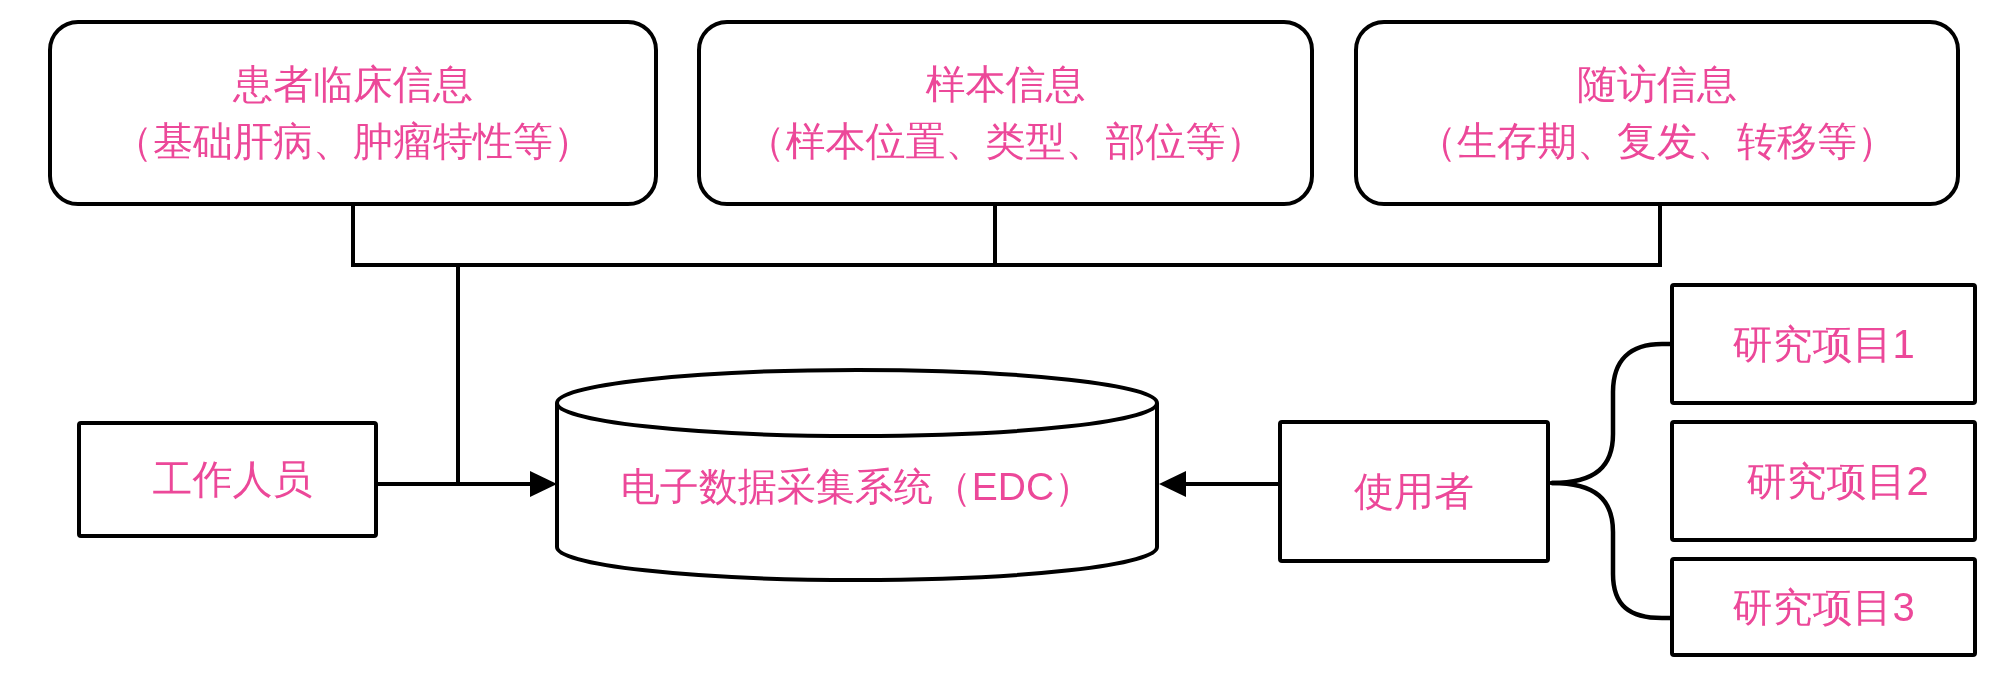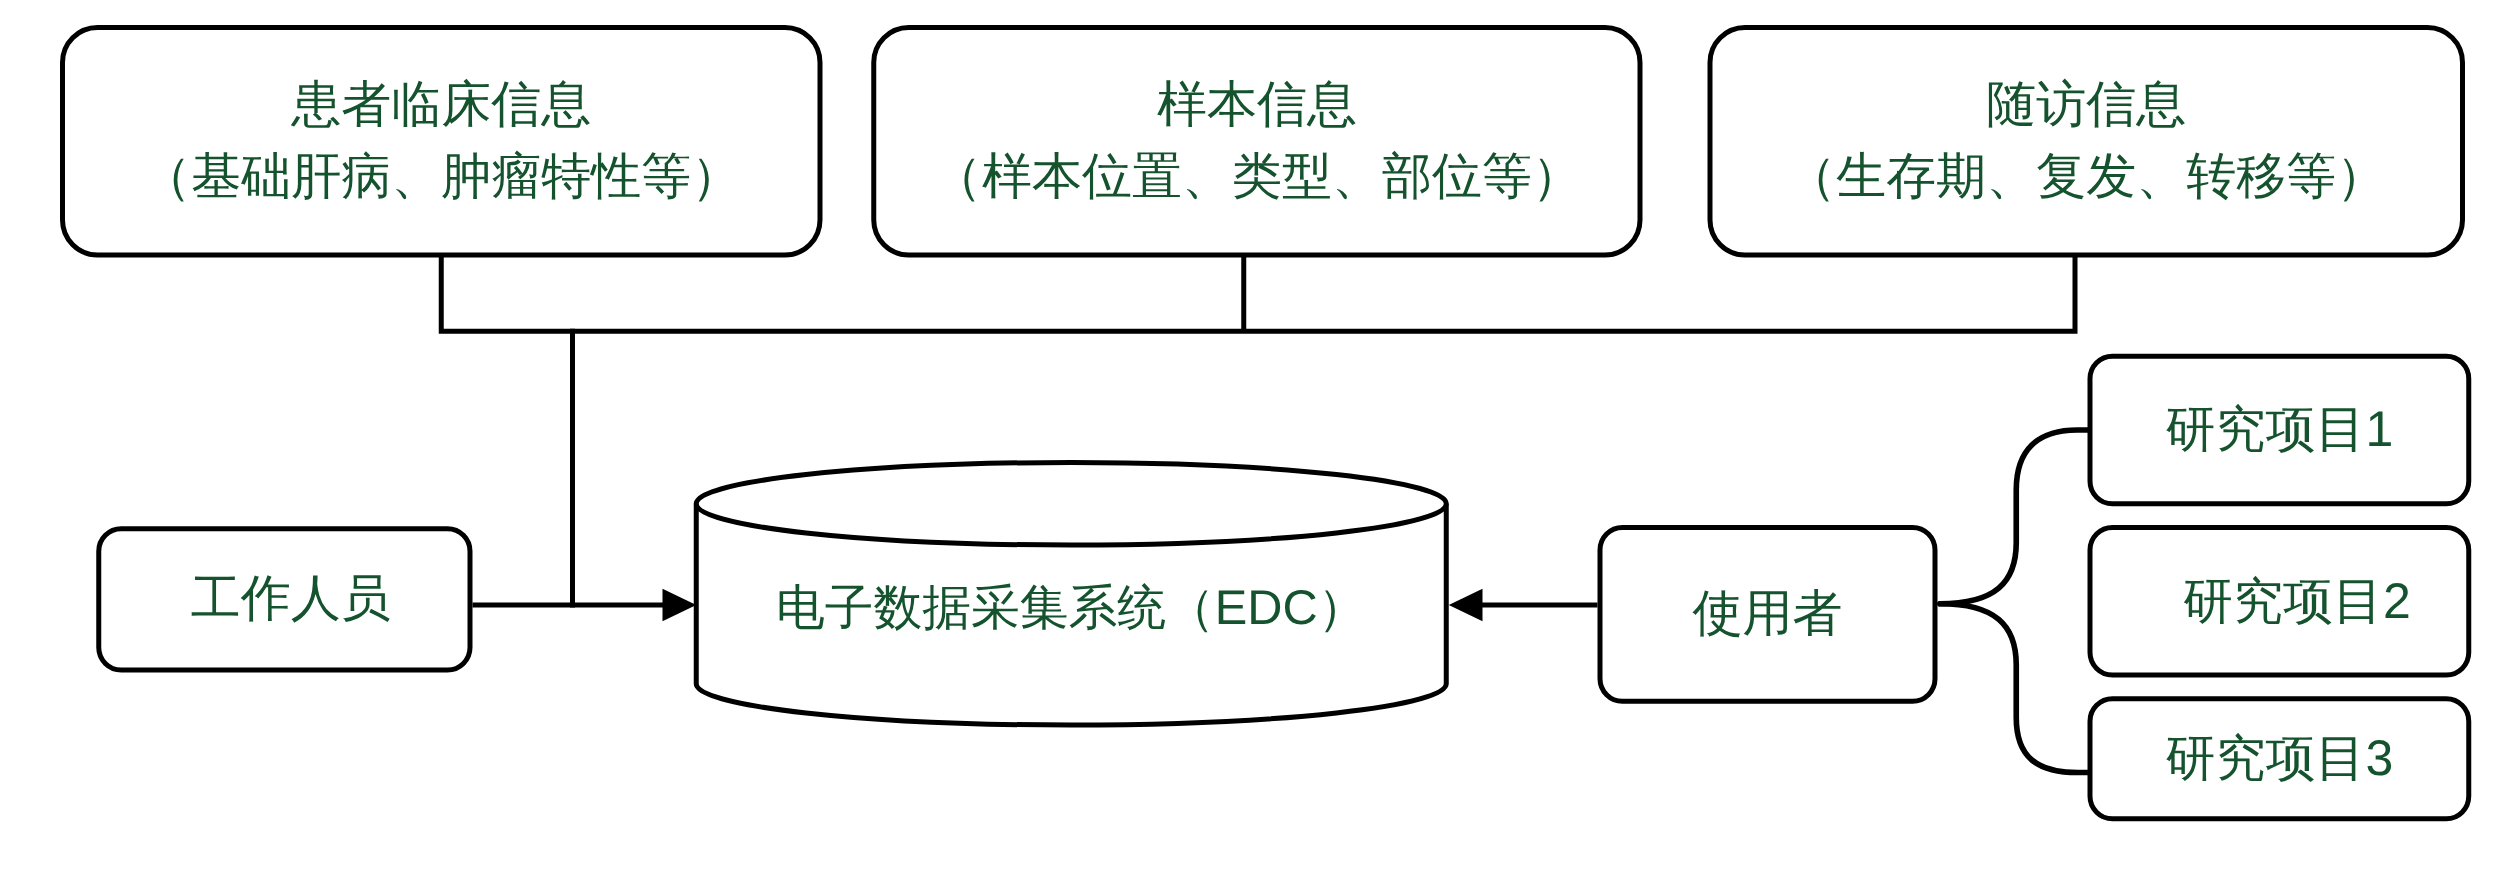--- a/index.html
+++ b/index.html
@@ -6,21 +6,21 @@
     margin: 0;
     padding: 0;
     background: #ffffff;
   }
   .canvas {
     position: relative;
     width: 2008px;
     height: 699px;
     background: #ffffff;
     font-family: "Liberation Sans", "DejaVu Sans", sans-serif;
-    color: #14532d;
+    color: #ec4899;
     overflow: hidden;
   }
   .svg-layer {
     position: absolute;
     left: 0; top: 0;
     width: 2008px;
     height: 699px;
   }
   .node {
     position: absolute;
@@ -30,25 +30,25 @@
     display: flex;
     flex-direction: column;
     align-items: center;
     justify-content: center;
     text-align: center;
     font-size: 40px;
     line-height: 57px;
     white-space: nowrap;
   }
   .node.big { border-radius: 30px; }
-  .node.small { border-radius: 20px; }
+  .node.small { border-radius: 4px; }
 
   .topbox-a { left: 48px;  top: 20px; width: 610px; height: 186px; }
   .topbox-b { left: 697px; top: 20px; width: 617px; height: 186px; }
-  .topbox-c { left: 1354px;top: 20px; width: 606px; height: 186px; margin-left: 12px; }
+  .topbox-c { left: 1354px;top: 20px; width: 606px; height: 186px; }
 
   .staff-box { left: 77px;  top: 421px; width: 301px; height: 117px; padding-left: 10px; }
   .user-box  { left: 1278px;top: 420px; width: 272px; height: 143px; text-align: right; }
 
   .proj-1 { left: 1670px; top: 283px; width: 307px; height: 122px; }
   .proj-2 { left: 1670px; top: 420px; width: 307px; height: 122px; padding-left: 28px; }
   .proj-3 { left: 1670px; top: 557px; width: 307px; height: 100px; }
 
   .edc-label {
     position: absolute;

